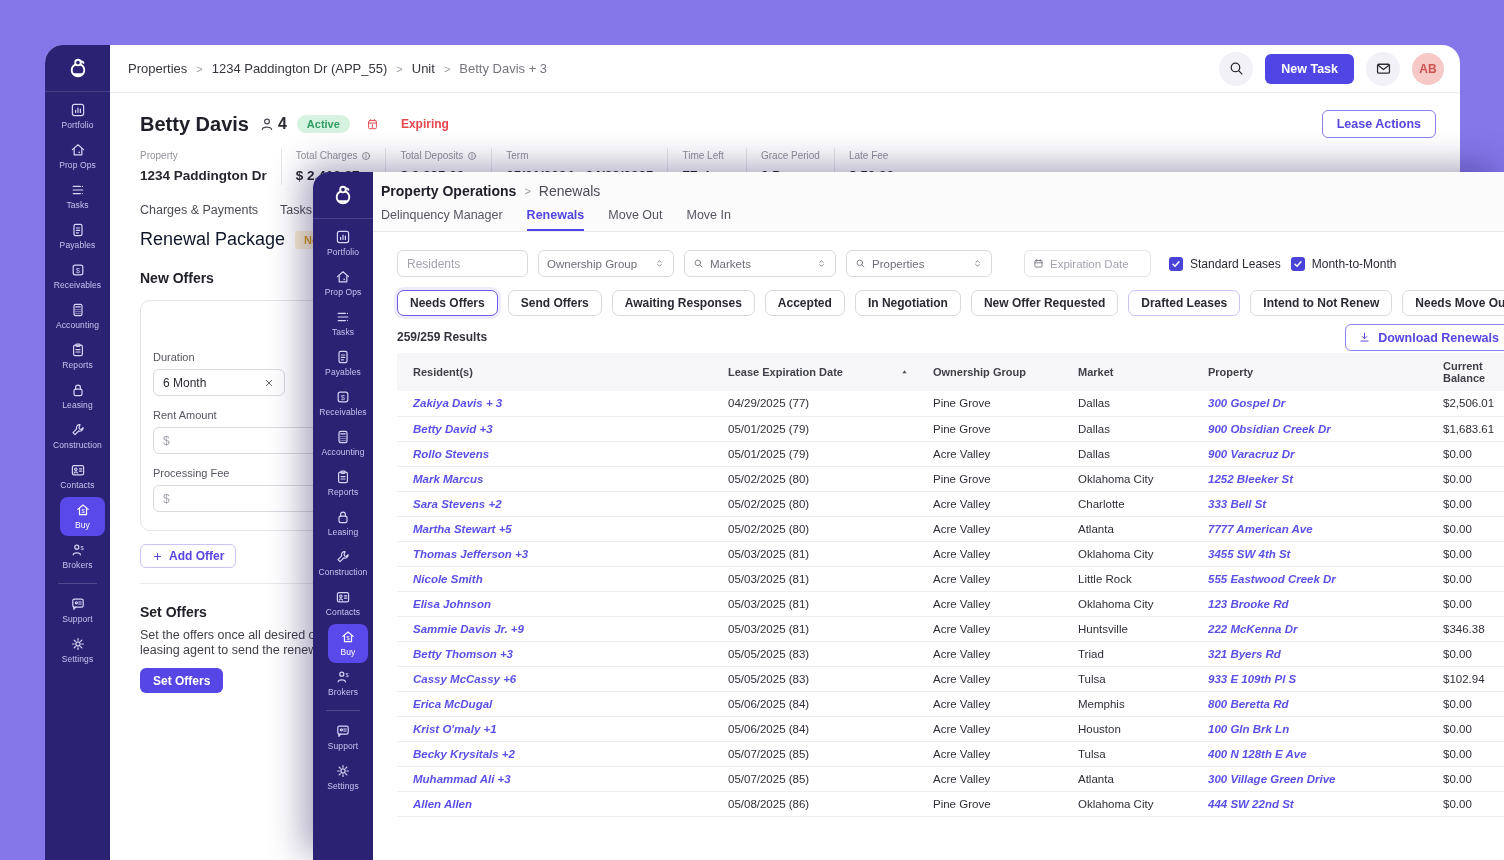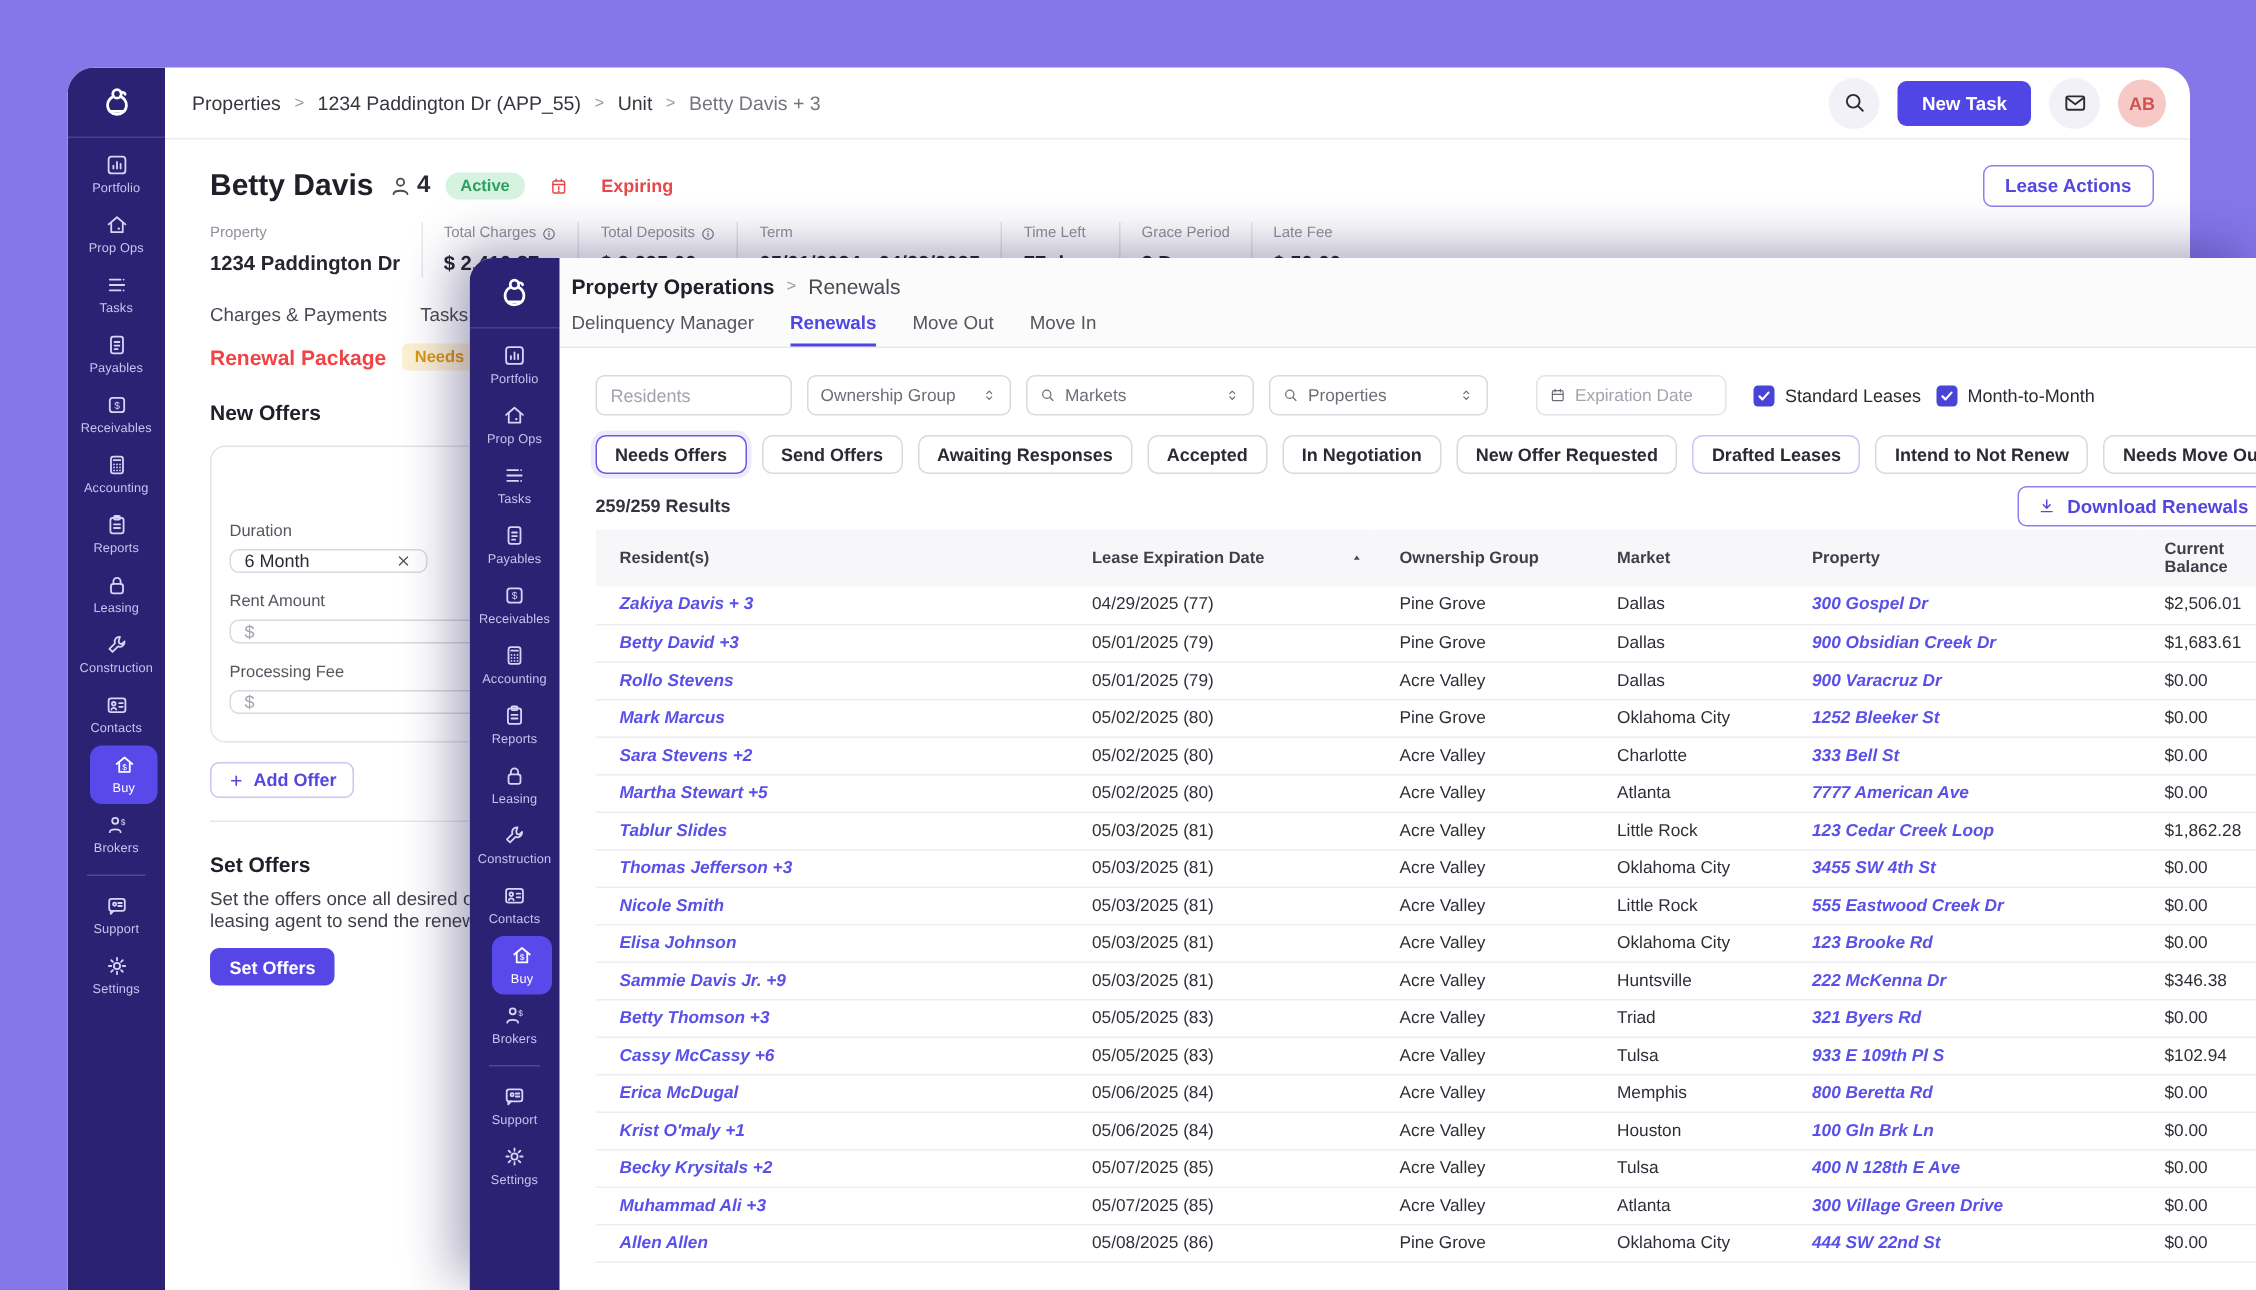--- a/index.html
+++ b/index.html
@@ -62,29 +62,29 @@
   .stats { display:flex; padding:10px 24px 12px 30px; }
   .stat { padding:2px 14px; border-left:1px solid #e7e7ec; }
   .stat:first-child { padding-left:0; border-left:none; }
   .stat-label { font-size:10px; color:#90909b; display:flex; align-items:center; gap:4px; margin-bottom:7px; }
   .stat-label .ic { width:10px; height:10px; color:#6f6f7a; }
   .stat-value { font-size:13.5px; font-weight:600; color:#26262e; white-space:nowrap; }
 
   .main-tabs { display:flex; gap:22px; padding:6px 0 9px 30px; font-size:12.5px; color:#4a4a55; }
   .mtab { cursor:pointer; }
   .pkg-row { display:flex; align-items:center; gap:10px; padding:3px 0 0 30px; }
-  .pkg-title { font-size:14px; font-weight:700; color:#ef4444; }
+  .pkg-title { font-size:18px; font-weight:400; color:#0f172a; }
   .badge-yellow { background:#fcf1d2; color:#dc9712; font-size:11px; font-weight:600;
                   border-radius:4px; padding:3px 9px; }
   .section-title { font-size:14px; font-weight:700; color:#20202a; padding:20px 0 0 30px; }
 
   .offer-card { margin:14px 0 0 30px; width:262px; border:1px solid #e3e3e9; border-radius:10px;
                 padding:50px 12px 16px 12px; }
   .f-label { font-size:11px; color:#55555f; margin-bottom:6px; }
-  .f-field { height:16px; border:1px solid #d9d9e0; border-radius:6px; display:flex; align-items:center;
+  .f-field { height:27px; border:1px solid #d9d9e0; border-radius:6px; display:flex; align-items:center;
              padding:0 9px; font-size:12px; color:#2a2a33; margin-bottom:13px; background:#fff;justify-content:space-between; }
   .f-field .grow { flex:1; }
   .f-field .ic { width:12px; height:12px; color:#55555f; }
   .ph { color:#a3a3ae; }
   .end-col { position:absolute; left:162px; top:0; width:120px; }
   .dur-row { position:relative; }
   .add-offer { margin:13px 0 0 30px; display:inline-flex; align-items:center; gap:6px;
                border:1px solid #c9c4f4; background:#fff; color:#5646e0; border-radius:6px;
                height:24px; padding:0 11px; font-size:12px; font-weight:700; font-family:inherit; cursor:pointer; }
   .add-offer .ic { width:11px; height:11px; }
@@ -807,28 +807,20 @@
               </tr>
               <tr>
                 <td class="link">Martha Stewart +5</td>
                 <td>05/02/2025 (80)</td>
                 <td>Acre Valley</td>
                 <td>Atlanta</td>
                 <td class="link">7777 American Ave</td>
                 <td>$0.00</td>
               </tr>
               <tr>
-                <td class="link">Tablur Slides</td>
-                <td>05/03/2025 (81)</td>
-                <td>Acre Valley</td>
-                <td>Little Rock</td>
-                <td class="link">123 Cedar Creek Loop</td>
-                <td>$1,862.28</td>
-              </tr>
-              <tr>
                 <td class="link">Thomas Jefferson +3</td>
                 <td>05/03/2025 (81)</td>
                 <td>Acre Valley</td>
                 <td>Oklahoma City</td>
                 <td class="link">3455 SW 4th St</td>
                 <td>$0.00</td>
               </tr>
               <tr>
                 <td class="link">Nicole Smith</td>
                 <td>05/03/2025 (81)</td>

